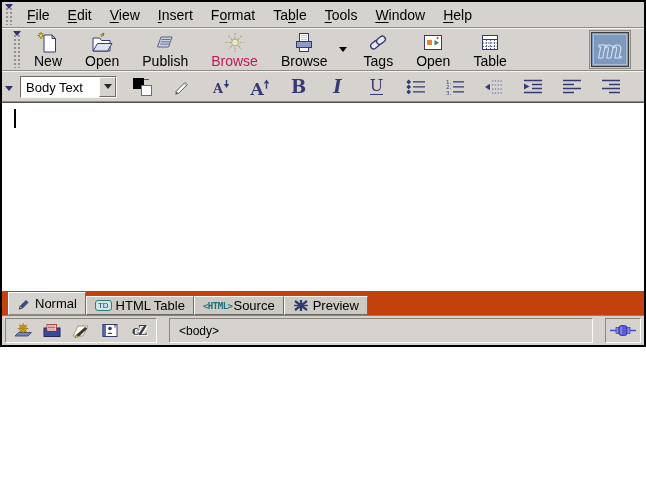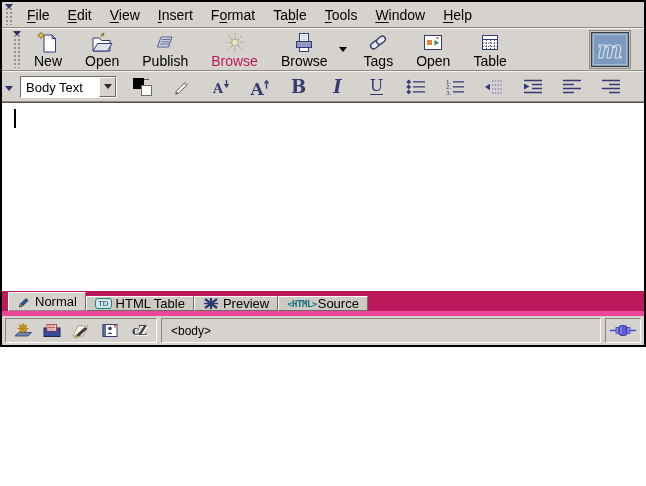--- a/index.html
+++ b/index.html
@@ -56,31 +56,31 @@
   .swatch-fg::after { content:""; position:absolute; top:1px; right:-5px; width:5px; height:1px; background:#5a5a5a; }
   .swatch-bg { position:absolute; bottom:0; right:0; width:11px; height:11px; background:#fff; border:1px solid #6e6b64; }
   .glyph-b { font-family:"DejaVu Serif", serif; font-weight:bold; font-size:18px; color:#353a72; }
   .glyph-i { font-family:"DejaVu Serif", serif; font-style:italic; font-weight:bold; font-size:18px; color:#353a72; }
   .glyph-u { font-family:"DejaVu Serif", serif; font-size:16px; color:#353a72; border-bottom:1.5px solid #353a72; line-height:16px; }
   
   .editor { flex:1; background:#fff; position:relative;
             border-top:1px solid #55524c; }
   .caret { position:absolute; left:12px; top:6px; width:2px; height:19px; background:#000; }
   
-  .tabstrip { height: 25px; background:#be185d; display:flex; align-items:stretch;
-              padding: 1px 0 0 6px; border-bottom: 5px solid #ec4899; }
+  .tabstrip { height: 25px; background:#c2410c; display:flex; align-items:stretch;
+              padding: 1px 0 0 6px; border-bottom: 1px solid #ec4899; }
   .tab { display:flex; align-items:center; gap:4px; padding:0 8px; font-size:13px; color:#000;
          background:#cdcac4; border:1px solid #6e6b64; border-top-color:#fdfcfb; border-left-color:#fdfcfb;
          margin-top:4px; white-space:nowrap; }
   .tab.active { background:#d6d3ce; margin-top:0; border-bottom-color:#8e8b84; }
   .td-badge { font-size:8px; font-weight:normal; color:#14387a; background:#cfe6e6;
               border:1px solid #2e7d7d; border-radius:3px; padding:0 2px; line-height:9px; }
   .src-glyph { font-family:"DejaVu Sans Mono", monospace; font-size:9px; font-weight:bold; color:#156f7f; letter-spacing:-0.5px; }
   
-  .statusbar { height: 29px; background:#d6d3ce; display:flex; align-items:stretch; padding:2px 3px; gap:4px; }
+  .statusbar { height: 29px; background:#d6d3ce; display:flex; align-items:stretch; padding:2px 3px; gap:12px; }
   .spanel { border:1px solid; border-color:#8a877f #fbfaf8 #fbfaf8 #8a877f; display:flex; align-items:center; }
   .spanel.icons { padding:0 4px; gap:3px; }
   .spanel.elempath { flex:1; font-size:12px; color:#000; padding-left:9px; }
   .spanel.online { width:36px; justify-content:center; }
   .comp-btn { width:26px; height:20px; display:flex; align-items:center; justify-content:center; }
   .cz-glyph { font-size:12px; font-weight:bold; color:#3c3f46; font-family:"DejaVu Serif", serif;
               text-shadow: 1px 1px 0 #fdfcfb; letter-spacing:-1px; }
   svg { display:block; }
 </style>
 </head>
@@ -339,32 +339,32 @@
           <path d="M3.5 9 L9 3.5 l2 2 L5.5 11 l-3.2 1 z" fill="#2f4f8f" stroke="#1c2c55" stroke-width="0.8"></path>
           <path d="M2.3 12 l3.2 -1 -2.2 -2.2 z" fill="#e8c840" stroke="#1c2c55" stroke-width="0.6"></path>
         </svg>
       </span>
       <span>Normal</span>
     </div>
     <div class="tab">
       <span class="td-badge">TD</span>
       <span>HTML Table</span>
     </div>
+    <div class="tab" style="gap:1px;">
+      <span class="src-glyph">&lt;HTML&gt;</span>
+      <span>Source</span>
+    </div>
     <div class="tab">
       <span>
         <svg width="16" height="13" viewBox="0 0 16 13">
           <path d="M2 2 L14 11 M14 2 L2 11 M8 1 v11" stroke="#2c3a70" stroke-width="2.2"></path>
           <path d="M1 6.5 h14" stroke="#2c3a70" stroke-width="1.4"></path>
         </svg>
       </span>
       <span>Preview</span>
-    </div>
-    <div class="tab" style="gap:1px;">
-      <span class="src-glyph">&lt;HTML&gt;</span>
-      <span>Source</span>
     </div>
   </div>
 
   <div class="statusbar">
     <div class="spanel icons">
       <span class="comp-btn">
         <svg width="20" height="17" viewBox="0 0 20 17">
           <polygon points="2,14 15,14 18.5,10.5 5.5,10.5" fill="#6f86b8" stroke="#2c3a70" stroke-width="0.8"></polygon>
           <path d="M10 1 v11 M4.5 6.5 h11 M6.2 2.7 l7.6 7.6 M13.8 2.7 L6.2 10.3" stroke="#b8860b" stroke-width="1.1"></path>
           <circle cx="10" cy="6.5" r="3.2" fill="none" stroke="#b8860b" stroke-width="1.3"></circle>

